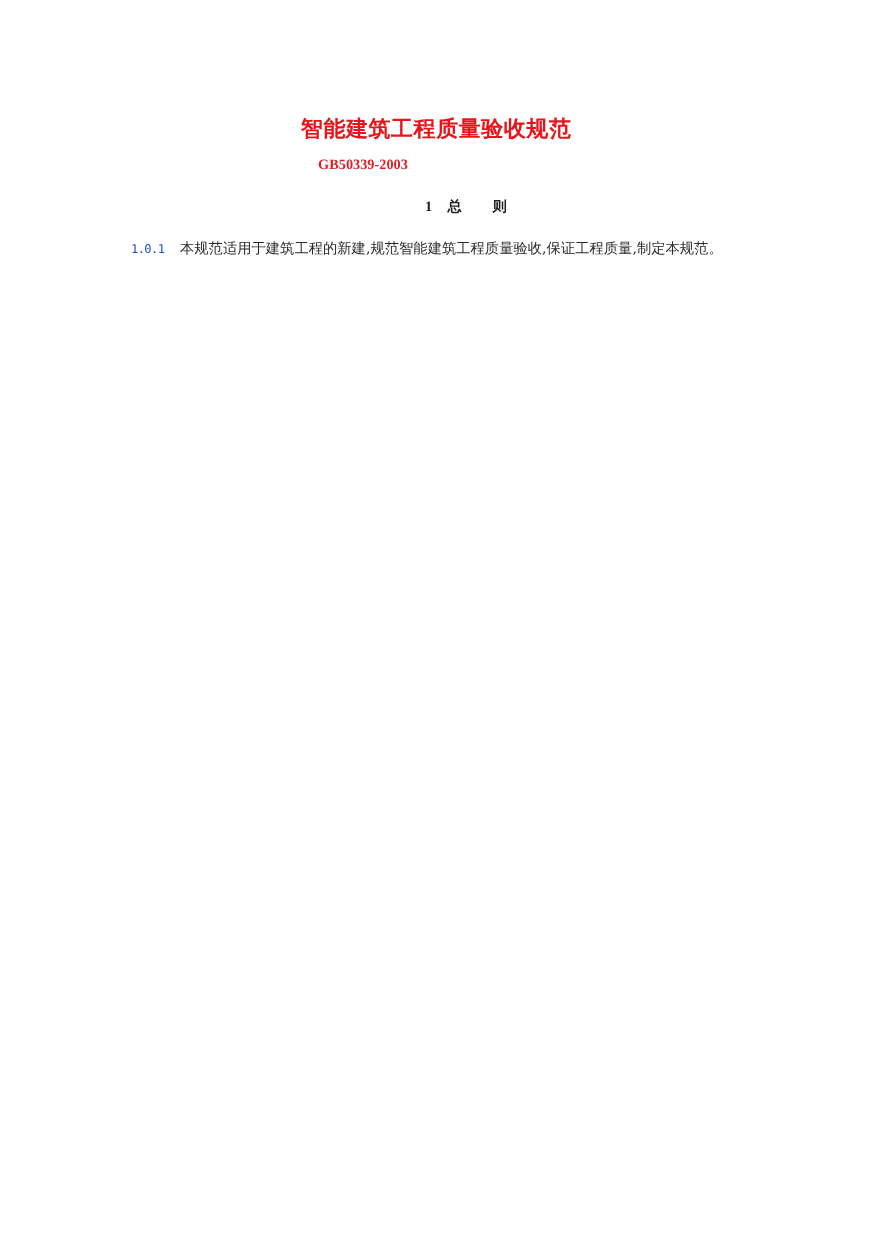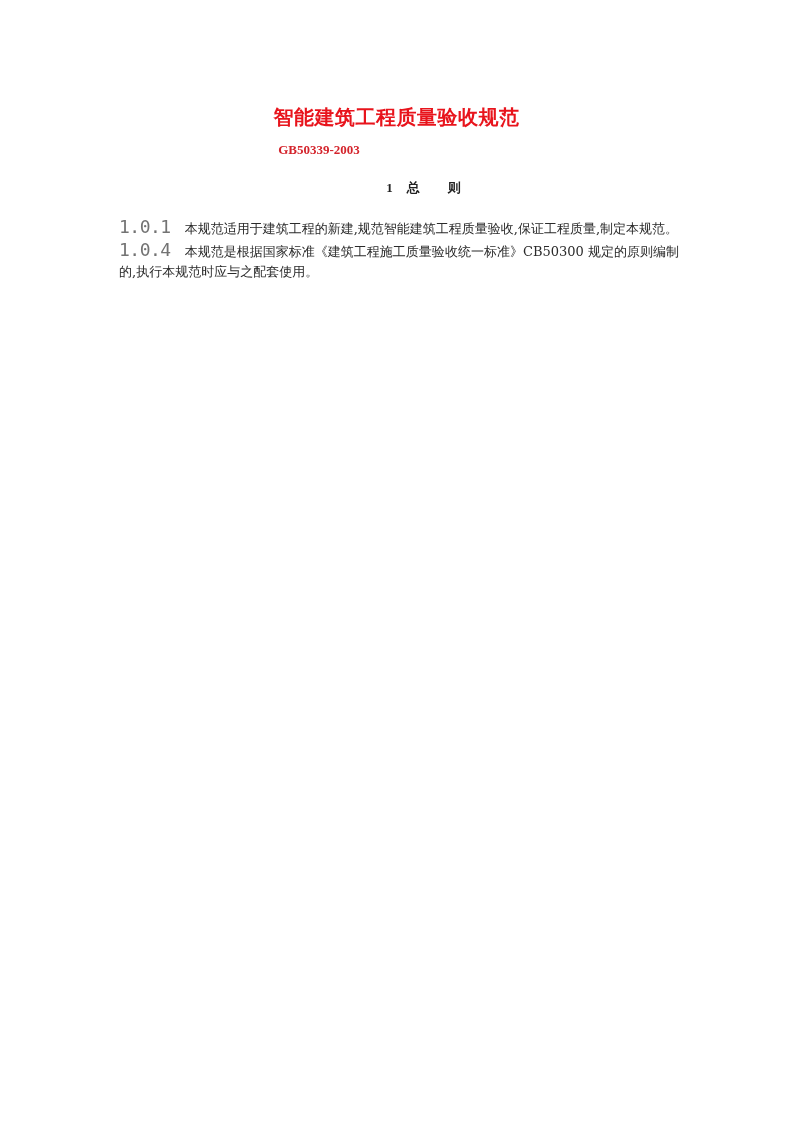--- a/index.html
+++ b/index.html
@@ -29,21 +29,21 @@
       width: 793px;
       top: 104px;
       text-align: center;
       font-size: 20px;
       font-weight: bold;
       letter-spacing: 0.5px;
       line-height: 26px;
     }
     .doc-code {
       position: absolute;
-      left: 0;
+      left: 11px;
       width: 638px;
       top: 141px;
       text-align: center;
       font-family: "Liberation Serif", serif;
       font-size: 13px;
       font-weight: bold;
       line-height: 18px;
     }
     .chapter-heading {
       position: absolute;
@@ -75,22 +75,22 @@
     .clause {
       font-size: 13px;
       line-height: 20.5px;
       text-align: justify;
       color: #2a2a2a;
       margin: 0;
     }
     .clause .clause-no {
       font-family: "DejaVu Sans Mono", "Liberation Mono", monospace;
       font-weight: bold;
-      font-size: 18px;
-      color: #737373;
+      font-size: 11px;
+      color: #1d4ed8;
       margin-right: 14px;
       letter-spacing: -0.5px;
     }
     .clause .clause-no.light {
       font-weight: normal;
     }
   </style>
 </head>
 <body>
 
@@ -101,18 +101,15 @@
   <div class="doc-code" style="color: rgb(212, 36, 44);">GB50339-2003</div>
 
   <div class="chapter-heading">
     <span class="num">1</span><span class="w1">总</span><span class="w2">则</span>
   </div>
 
   <div class="clauses">
     <p class="clause">
       <span class="clause-no light">1.0.1</span><span>本规范适用于建筑工程的新建,规范智能建筑工程质量验收,保证工程质量,制定本规范。</span>
     </p>
-    <p class="clause">
-      <span class="clause-no light">1.0.4</span><span>本规范是根据国家标准《建筑工程施工质量验收统一标准》CB50300 规定的原则编制的,执行本规范时应与之配套使用。</span>
-    </p>
   </div>
 
 </div>
 
 </body></html>

